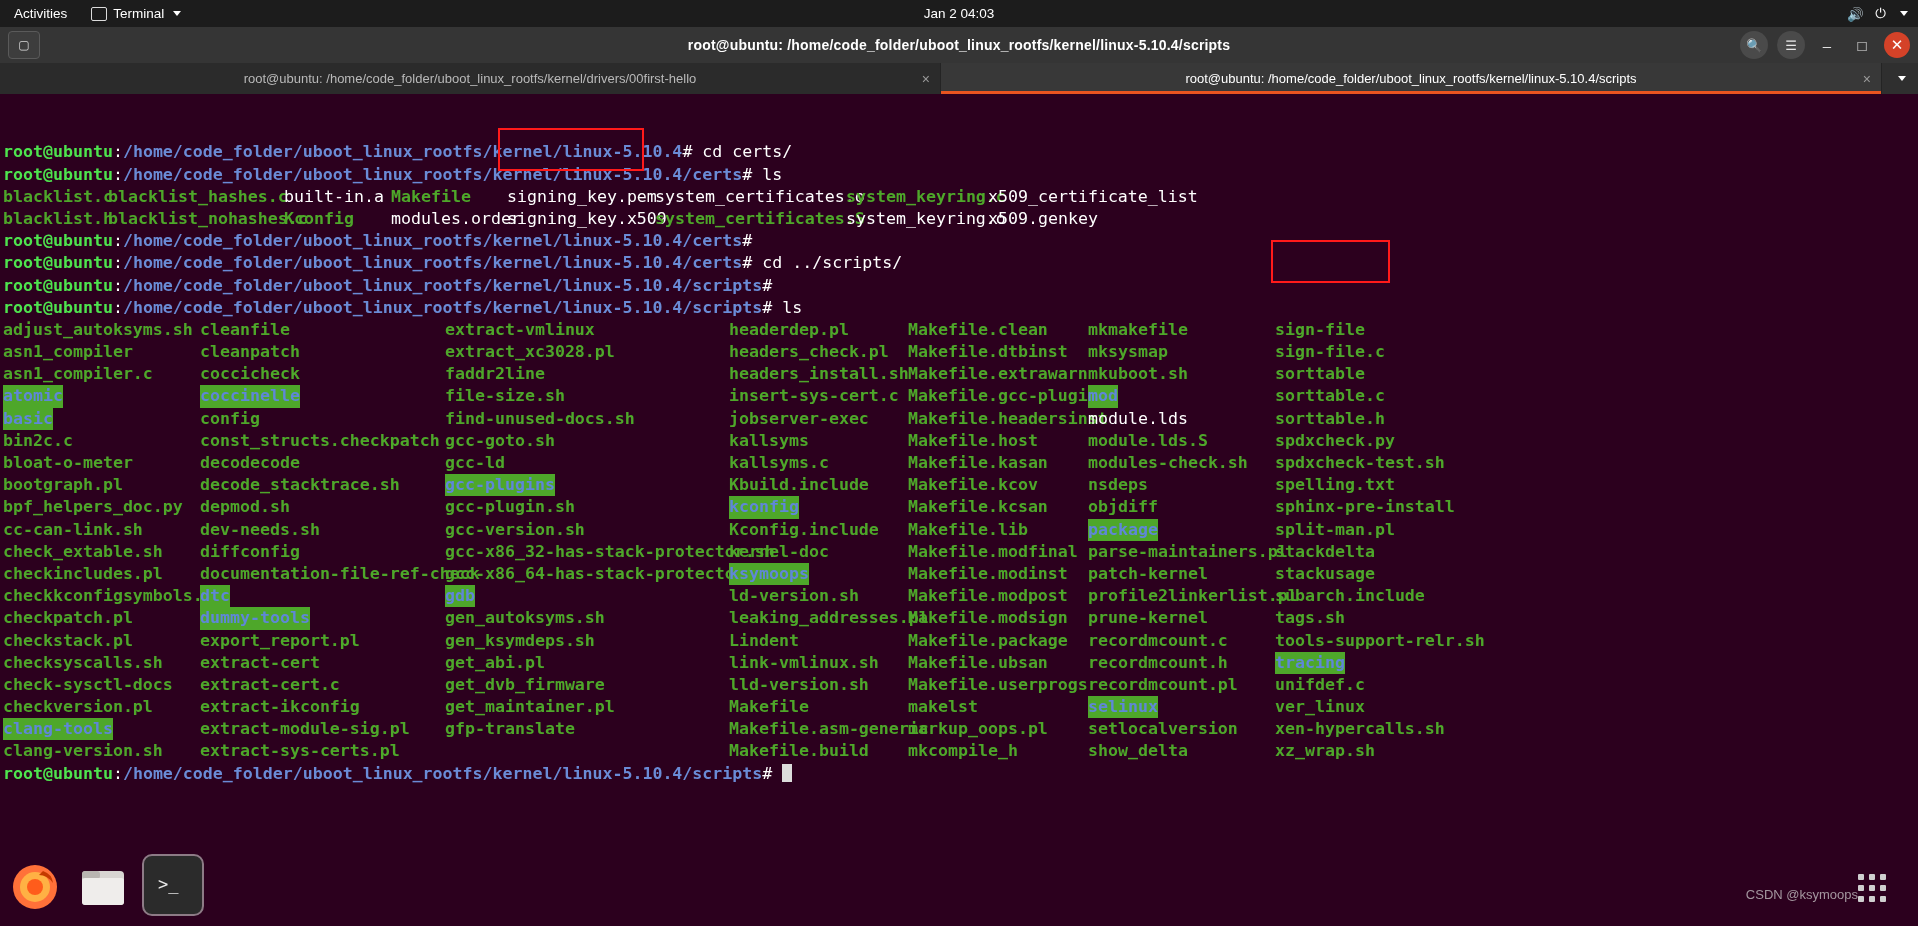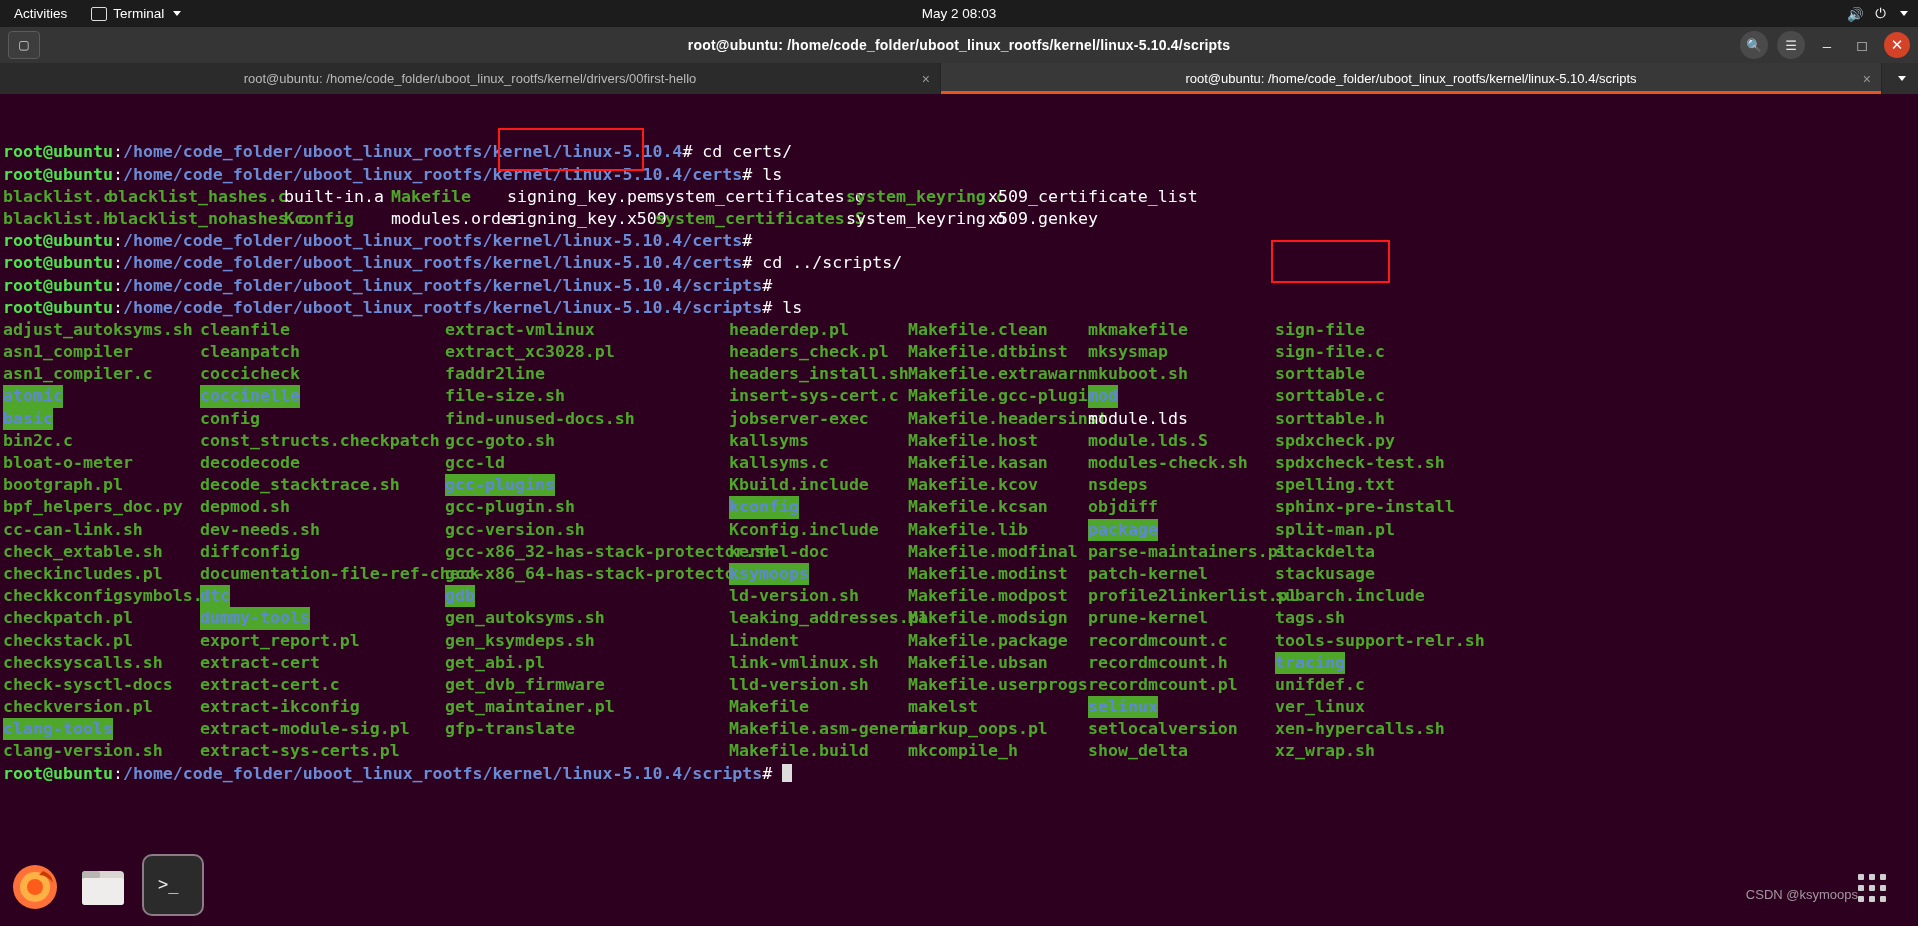--- a/index.html
+++ b/index.html
@@ -123,21 +123,21 @@
 </head>
 <body>
 
 <div id="topbar">
   <div id="activities">Activities</div>
   <div class="tb-app">
     <span style="display:inline-block;width:14px;height:12px;border:1.5px solid #dcdcdc;border-radius:2px;"></span>
     <span>Terminal</span>
     <span class="tri"></span>
   </div>
-  <div class="tb-clock">May 2  08:03</div>
+  <div class="tb-clock">Jan 2  04:03</div>
   <div class="tb-right">
     <span>🔊</span>
     <span>⏻</span>
     <span class="tri"></span>
   </div>
 </div>
 
 <div id="titlebar">
   <div id="tl-newtab">
     <span>▢</span>

